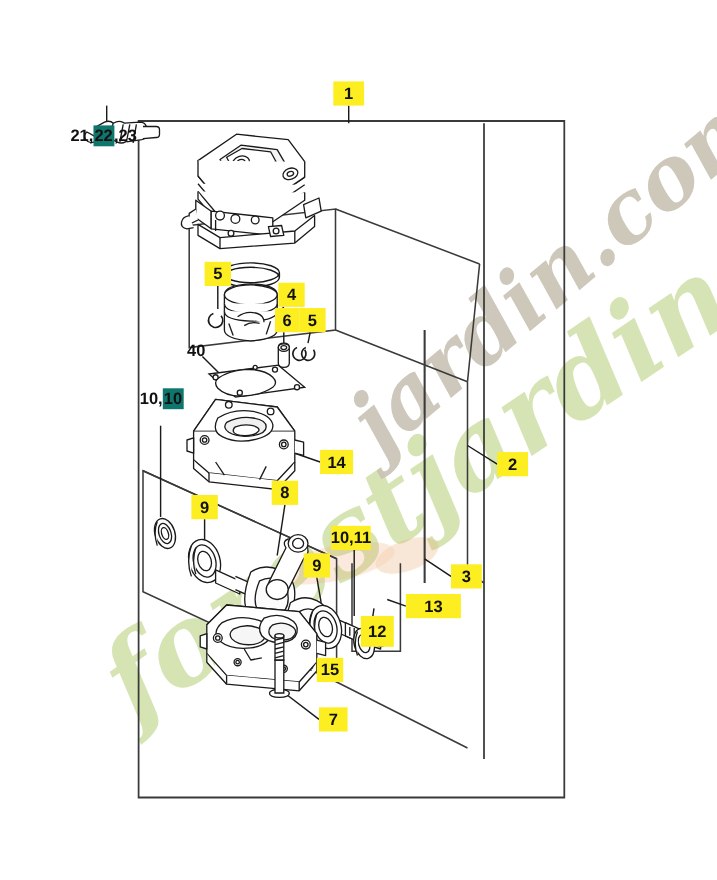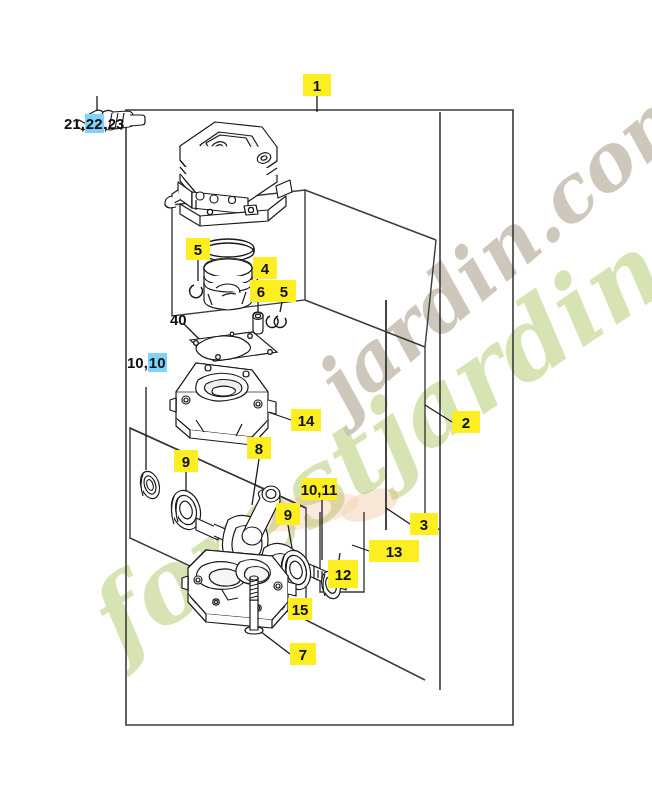--- a/index.html
+++ b/index.html
@@ -48,21 +48,21 @@
     color: #111111;
     font-family: "Liberation Sans", sans-serif;
     font-weight: bold;
     font-size: 15px;
     line-height: 1;
     white-space: nowrap;
     display: flex;
     align-items: center;
   }
   .plainlabel .hl {
-    background: #7dd3fc;
+    background: #0f766e;
     padding: 2px 1px;
   }
   .wm {
     position: absolute;
     font-family: "DejaVu Serif", serif;
     font-style: italic;
     font-weight: bold;
     white-space: nowrap;
     pointer-events: none;
     user-select: none;

